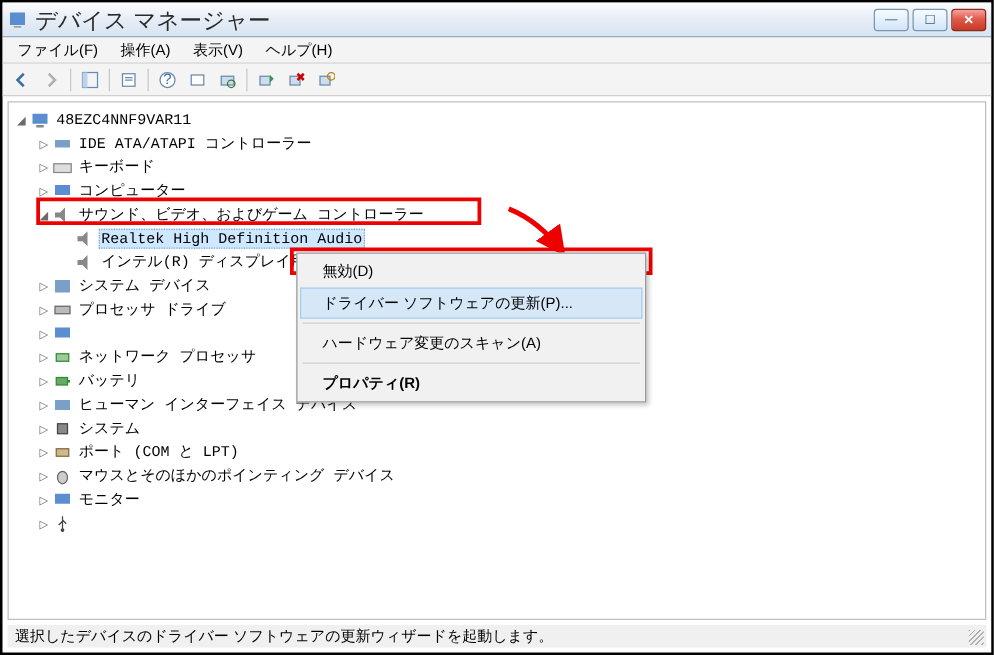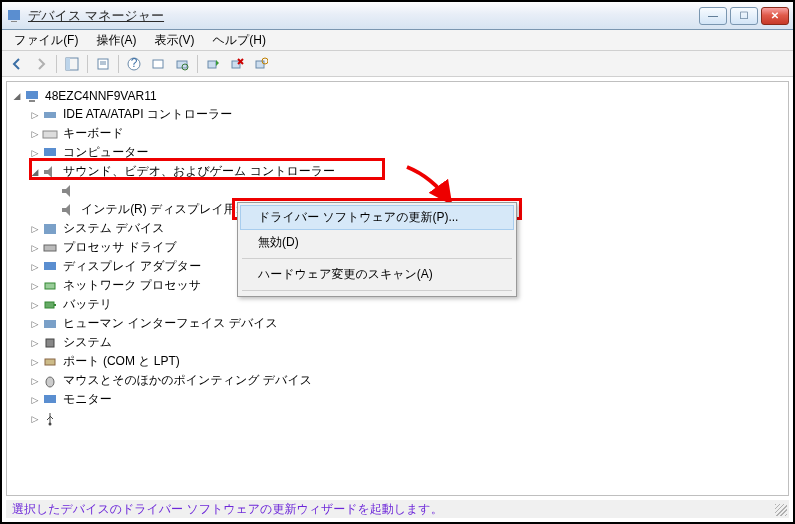--- a/index.html
+++ b/index.html
@@ -1,53 +1,53 @@
 <!DOCTYPE html>
 <html><head>
 <meta charset="utf-8">
 <style>
 * { box-sizing: border-box; margin: 0; padding: 0; font-family: "Meiryo UI", "MS UI Gothic", sans-serif; font-size: 12px; }
 body { background: #fff; width: 795px; height: 524px; border: 2px solid #000; position: relative; }
 
 .titlebar { height: 28px; background: linear-gradient(#fdfdfe,#e8eef7 45%,#d7e4f2); border-bottom: 1px solid #7a96b0; display: flex; align-items: center; padding: 0 4px; }
 .titlebar .icon { width: 16px; height: 16px; margin-right: 6px; }
-.titlebar .title { flex: 1; color: #2a2a2a; font-size: 13px; text-decoration: underline; }
+.titlebar .title { flex: 1; color: #2a2a2a; font-size: 18px; }
 .winbtns { display: flex; gap: 3px; }
 .winbtn { width: 28px; height: 18px; border: 1px solid #7a96b0; border-radius: 3px; display: flex; align-items: center; justify-content: center; font-size: 10px; background: linear-gradient(#f7fbff,#d3e5f7); color: #3a5a7a; }
 .winbtn.close { background: linear-gradient(#f7a1a1,#e05a4a 45%,#c73a2a); border-color: #8a2a1a; color: #fff; font-weight: bold; }
 
 .menubar { height: 21px; border-bottom: 1px solid #d0d0d0; display: flex; align-items: center; padding: 0 4px; gap: 2px; background: #f4f4f4; }
 .menuitem { padding: 2px 8px; cursor: default; }
 
 .toolbar { height: 26px; border-bottom: 1px solid #d0d0d0; display: flex; align-items: center; padding: 0 4px; gap: 2px; background: #f4f4f4; }
 .tbtn { width: 22px; height: 22px; display: flex; align-items: center; justify-content: center; border: 1px solid transparent; }
 .tsep { width: 1px; height: 18px; background: #c8c8c8; margin: 0 2px; }
 
 .client { position: absolute; top: 79px; left: 4px; right: 4px; bottom: 26px; border: 1px solid #bfbfbf; background: #fff; overflow: hidden; }
 .tree { padding: 4px 0; }
 .node { display: flex; align-items: center; height: 19px; white-space: nowrap; }
 .expander { width: 12px; text-align: center; color: #6b6b6b; font-size: 9px; cursor: default; user-select: none; }
 .devicon { width: 16px; height: 16px; margin: 0 3px 0 1px; flex-shrink: 0; }
-.nodelabel { padding: 0 2px; }
+.nodelabel { padding: 0 2px; font-family: Liberation Mono, monospace; }
 .nodelabel.sel { background: #cde8ff; border: 1px dotted #7aa7d7; padding: 0 1px; }
 .ind20 { padding-left: 4px; }
 .ind40 { padding-left: 22px; }
 .ind60 { padding-left: 40px; }
 
 .redbox1 { position: absolute; border: 3px solid #e00; pointer-events:none; left: 22px; top: 76px; width: 356px; height: 22px; }
 .redbox2 { position: absolute; border: 3px solid #e00; pointer-events:none; left: 225px; top: 116px; width: 290px; height: 22px; }
 .arrow { position: absolute; left: 395px; top: 80px; pointer-events:none; }
 
 .ctxmenu { position: absolute; left: 230px; top: 120px; width: 280px; background: #f1f1f1; border: 1px solid #999; box-shadow: 2px 2px 4px rgba(0,0,0,.25); padding: 2px; }
 .ctxitem { padding: 4px 18px; cursor: default; }
 .ctxitem.hl { background: #d6e8f8; border: 1px solid #a8cdee; padding: 3px 17px; }
 .ctxitem.bold { font-weight: bold; }
 .ctxsep { height: 1px; background: #cfcfcf; margin: 3px 2px; }
 
-.statusbar { position: absolute; left: 4px; right: 4px; bottom: 4px; height: 18px; background: #f0f0f0; display: flex; align-items: center; padding: 0 6px; color: #6d28d9; }
+.statusbar { position: absolute; left: 4px; right: 4px; bottom: 4px; height: 18px; background: #f0f0f0; display: flex; align-items: center; padding: 0 6px; color: #000000; }
 .statusbar::after { content:""; position:absolute; right:2px; bottom:2px; width:12px; height:12px; background: repeating-linear-gradient(135deg,#b0b0b0 0 1px,transparent 1px 3px); }
 
 
 .geni { fill:#7aa0c8; }
 .scr  { fill:#5a8ed0; }
 </style>
 </head>
 <body>
 
 <div class="titlebar">
@@ -174,20 +174,21 @@
         <svg class="devicon" viewBox="0 0 16 16">
           <polygon points="2,6 6,6 10,2 10,14 6,10 2,10" fill="#888"></polygon>
         </svg>
         <span class="nodelabel">サウンド、ビデオ、およびゲーム コントローラー</span>
       </div>
     <div class="node ind60">
         <span class="expander"></span>
         <svg class="devicon" viewBox="0 0 16 16">
           <polygon points="2,6 6,6 10,2 10,14 6,10 2,10" fill="#888"></polygon>
         </svg>
+        <span class="nodelabel sel">Realtek High Definition Audio</span>
       </div>
     <div class="node ind60">
         <span class="expander"></span>
         <svg class="devicon" viewBox="0 0 16 16">
           <polygon points="2,6 6,6 10,2 10,14 6,10 2,10" fill="#888"></polygon>
         </svg>
         <span class="nodelabel">インテル(R) ディスプレイ用オーディオ</span>
       </div>
 
     <div class="node ind40">
@@ -202,21 +203,20 @@
         <svg class="devicon" viewBox="0 0 16 16">
           <rect x="2" y="5" width="12" height="6" fill="#bbb" stroke="#666"></rect>
         </svg>
         <span class="nodelabel">プロセッサ ドライブ</span>
       </div>
     <div class="node ind40">
         <span class="expander">▷</span>
         <svg class="devicon" viewBox="0 0 16 16">
           <rect x="2" y="3" width="12" height="8" class="scr"></rect>
         </svg>
-        <span class="nodelabel">ディスプレイ アダプター</span>
       </div>
     <div class="node ind40">
         <span class="expander">▷</span>
         <svg class="devicon" viewBox="0 0 16 16">
           <rect x="3" y="5" width="10" height="6" fill="#9c9" stroke="#383"></rect>
         </svg>
         <span class="nodelabel">ネットワーク プロセッサ</span>
       </div>
     <div class="node ind40">
         <span class="expander">▷</span>
@@ -275,23 +275,24 @@
   <svg class="arrow" width="60" height="50">
       <defs>
         <marker id="ah" markerWidth="6" markerHeight="6" refX="5" refY="3" orient="auto">
           <path d="M0,0 L6,3 L0,6 Z" fill="#e00"></path>
         </marker>
       </defs>
       <path d="M5 5 Q 30 15 48 40" stroke="#e00" stroke-width="4" fill="none" marker-end="url(#ah)"></path>
     </svg>
 
   <div class="ctxmenu">
+    <div class="ctxitem">無効(D)</div>
     <div class="ctxitem hl">ドライバー ソフトウェアの更新(P)...</div>
-    <div class="ctxitem">無効(D)</div>
     <div class="ctxsep"></div>
     <div class="ctxitem">ハードウェア変更のスキャン(A)</div>
     <div class="ctxsep"></div>
+    <div class="ctxitem bold">プロパティ(R)</div>
   </div>
 </div>
 
 <div class="statusbar">
   <span>選択したデバイスのドライバー ソフトウェアの更新ウィザードを起動します。</span>
 </div>
 
 </body></html>

